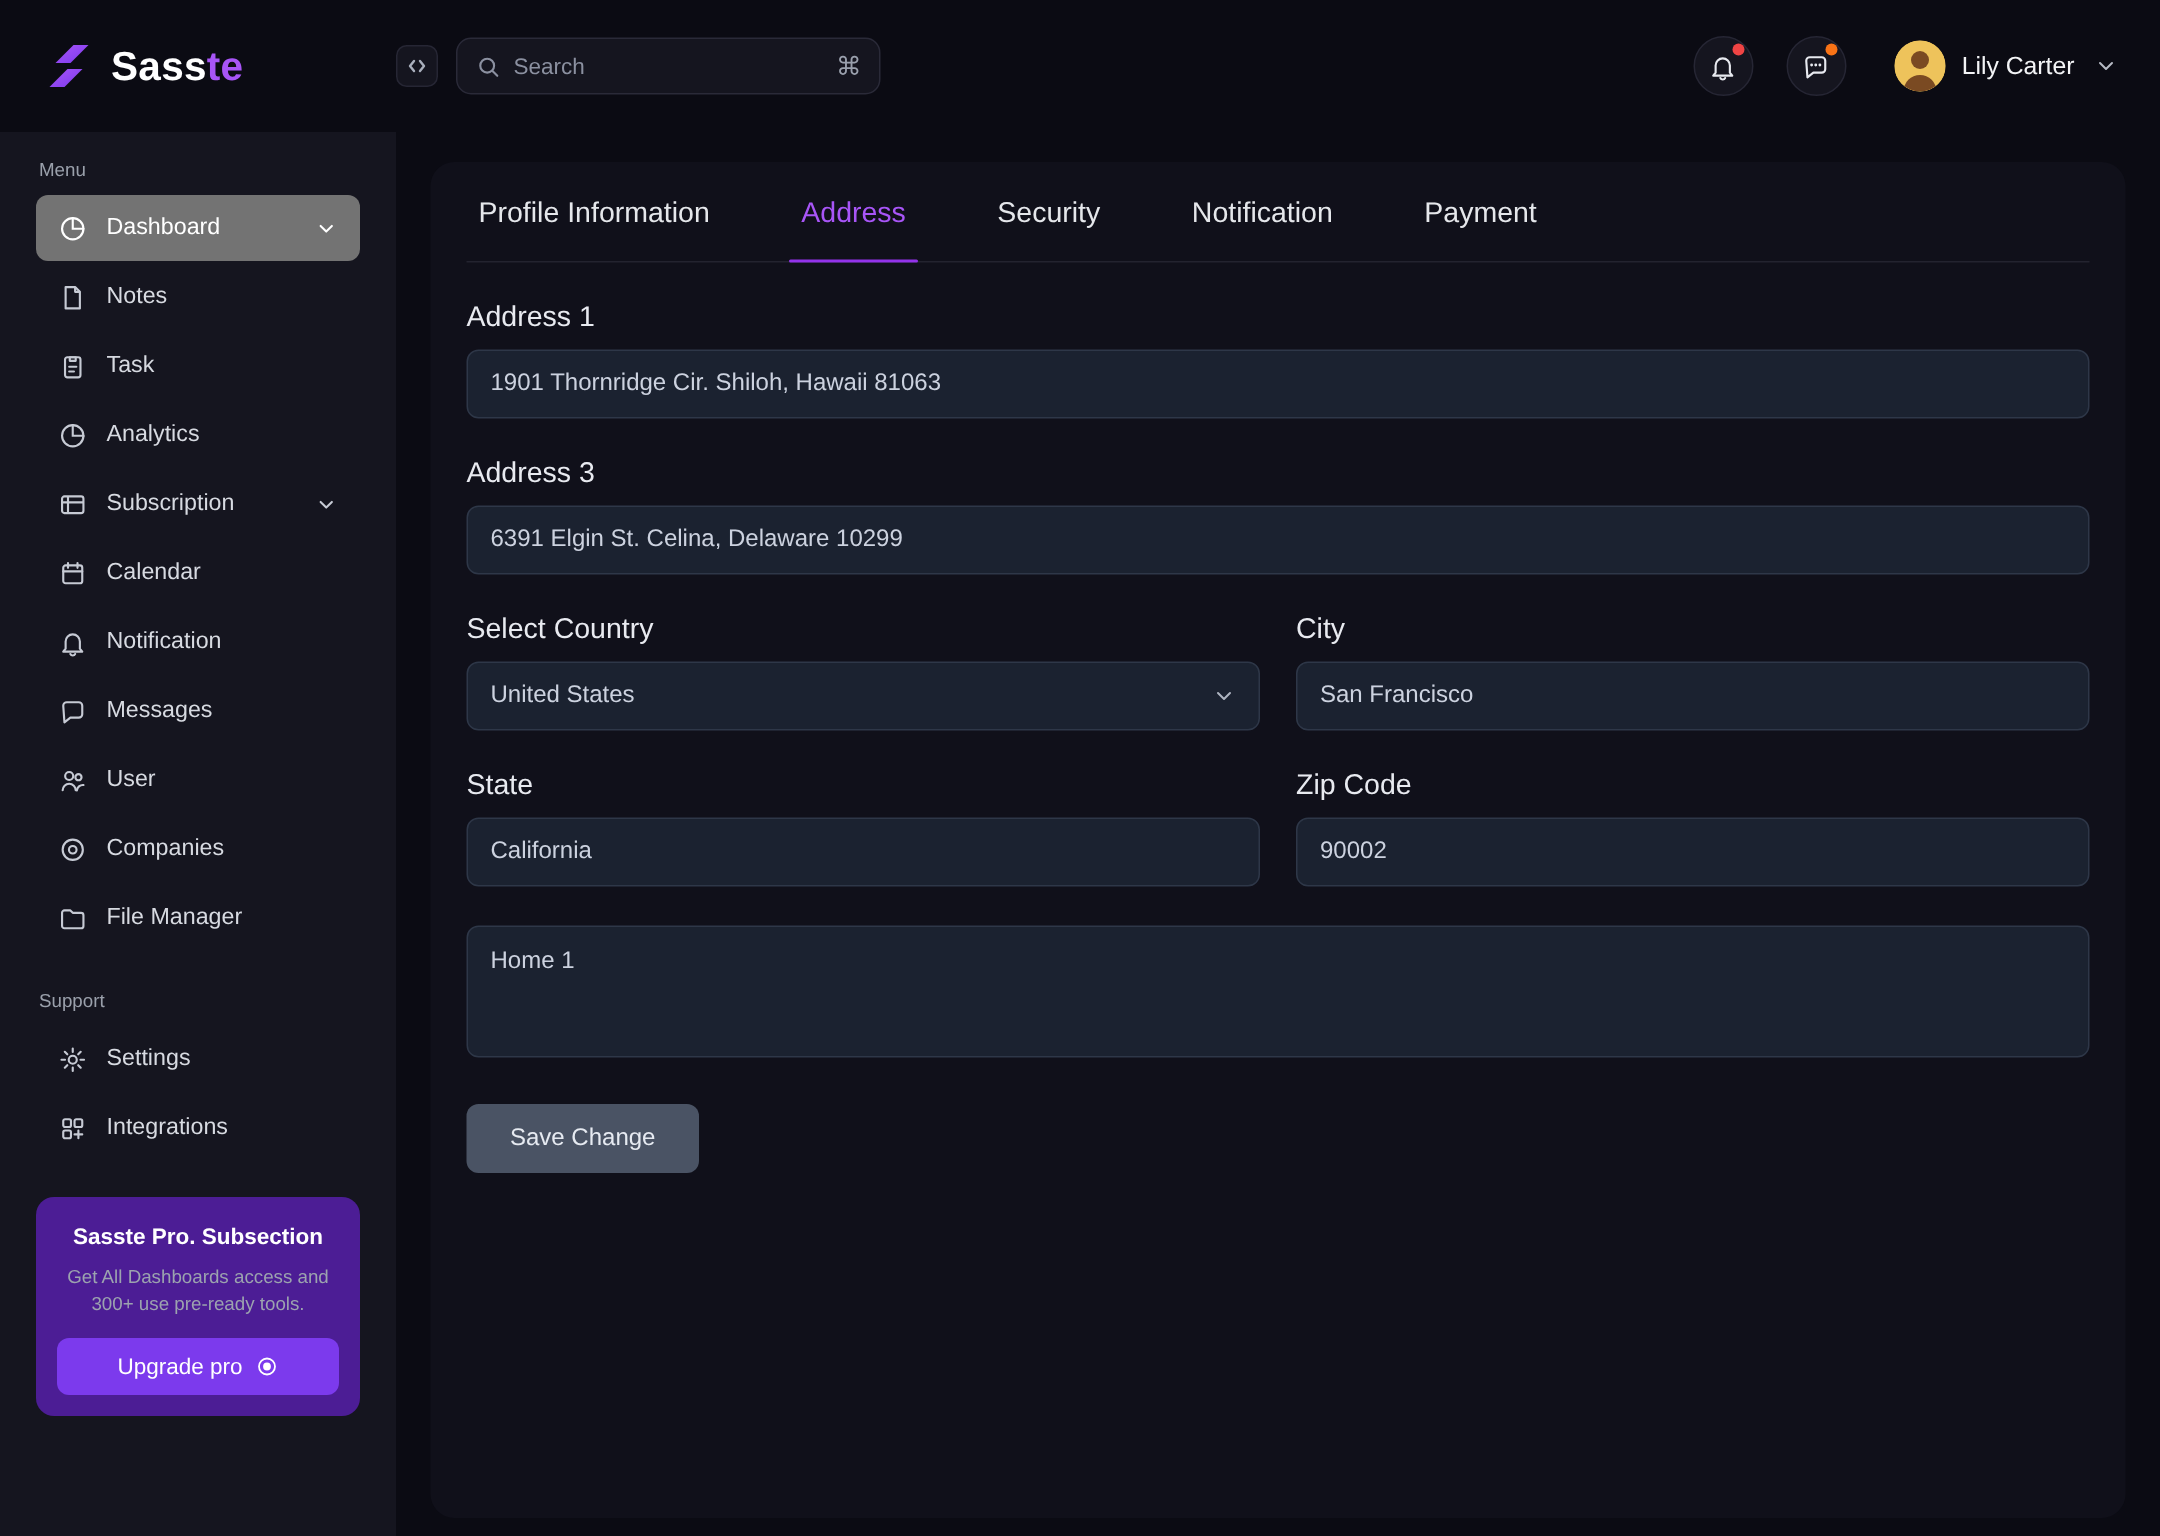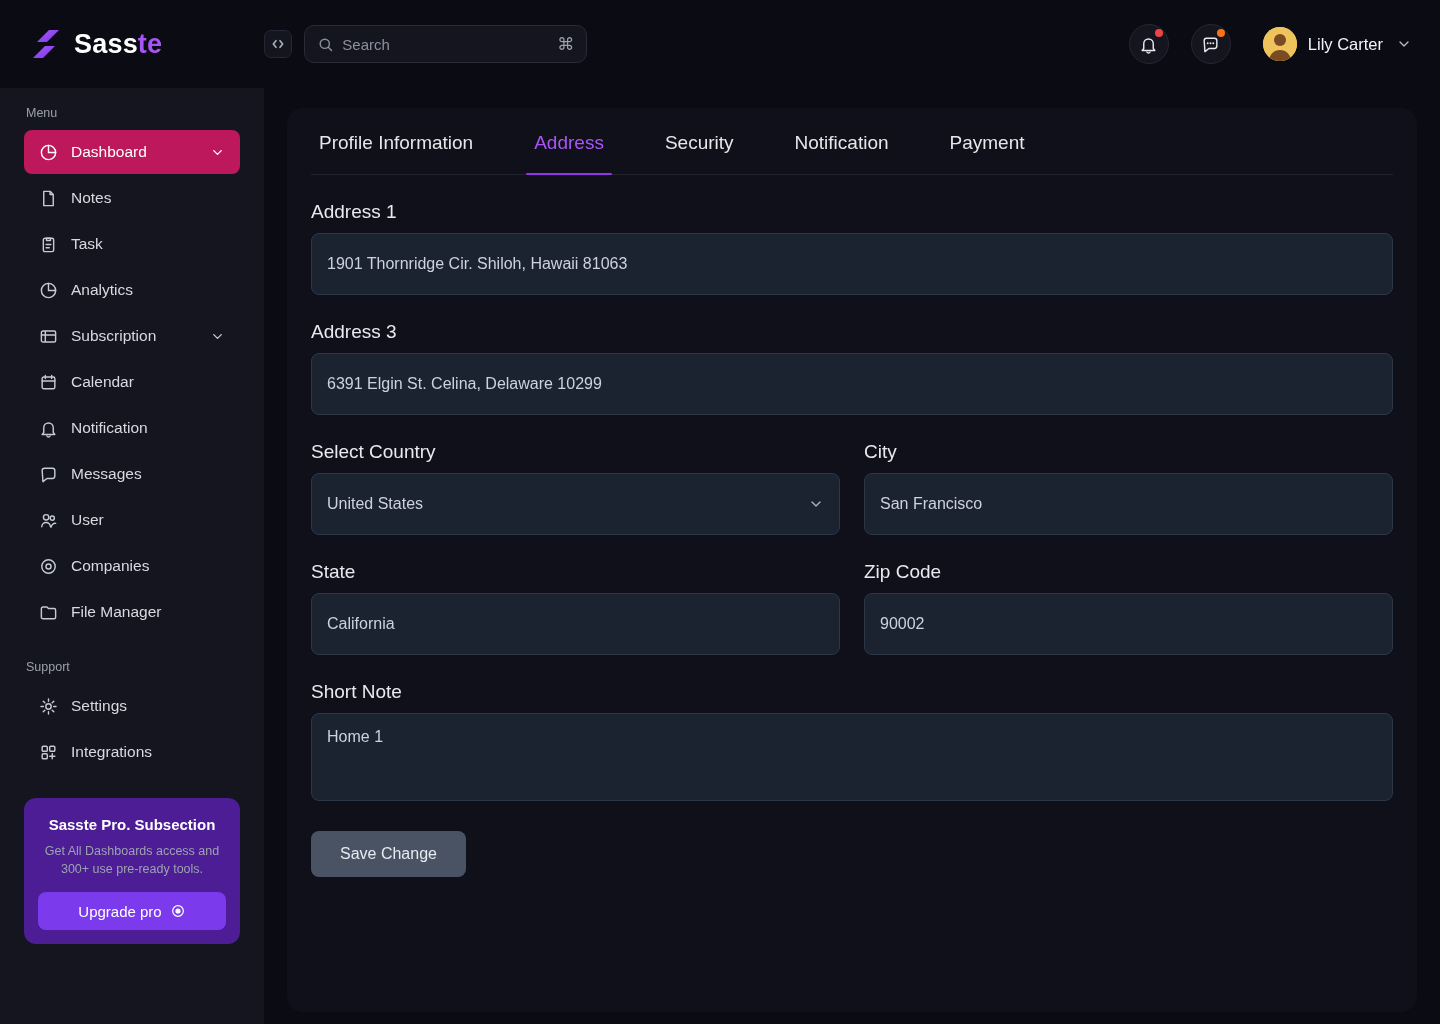--- a/index.html
+++ b/index.html
@@ -35,39 +35,39 @@
   
   .body-row { flex:1; display:flex; min-height:0; }
 
   
   .sidebar { width:264px; flex:0 0 264px; background:#15151f; padding-top:18px; overflow:hidden; position:relative; }
   .section-label { font-size:12.5px; color:#9aa0ab; margin:0 0 10px 26px; }
   .section-label.support { margin-top:26px; }
   .side-item { display:flex; align-items:center; gap:13px; height:44px; margin:2px 24px; padding:0 15px; border-radius:8px; color:#d7dae1; font-size:15.5px; cursor:pointer; }
   .side-item .icon { color:#c6cad4; flex:0 0 auto; }
   .side-item .chev { margin-left:auto; color:#c6cad4; }
-  .side-item.active { background:#be185d; color:#ffffff; }
+  .side-item.active { background:#737373; color:#ffffff; }
   .side-item.active .icon, .side-item.active .chev { color:#ffffff; }
   .promo { margin:24px 24px 0; background:#4c1d95; border-radius:12px; padding:18px 14px 14px; text-align:center; }
   .promo-title { font-size:15px; font-weight:700; color:#ffffff; }
   .promo-desc { font-size:12.5px; line-height:1.45; color:#9ca3af; margin-top:9px; }
   .promo-btn { margin-top:14px; width:100%; height:38px; background:#7c3aed; color:#ffffff; border-radius:8px; font-size:15px; display:flex; align-items:center; justify-content:center; gap:8px; }
 
   
   .main { flex:1; min-width:0; padding:20px 23px 12px; }
   .card { background:#10101a; border-radius:16px; height:100%; padding:0 24px 24px; }
   .tabs { display:flex; gap:61px; border-bottom:1px solid #23232f; padding-left:8px; }
   .tab { font-size:19px; font-weight:500; color:#e5e7eb; padding:24px 0 20px; position:relative; }
   .tab.active { color:#a855f7; }
   .tab.active::after { content:""; position:absolute; left:-8px; right:-8px; bottom:-1px; height:2px; background:#9333ea; border-radius:2px; }
 
   .form { padding-top:26px; }
   .field { margin-bottom:26px; }
   .field label { display:block; font-size:19px; color:#e8eaf0; margin-bottom:10px; }
-  .control { width:100%; height:62px; background:#1b2230; border:1px solid #2e3748; border-radius:8px; padding:0 15px; font-size:16px; color:#ccd2df; outline:none; font-family:inherit; }
+  .control { width:100%; height:46px; background:#1b2230; border:1px solid #2e3748; border-radius:8px; padding:0 15px; font-size:16px; color:#ccd2df; outline:none; font-family:inherit; }
   textarea.control { height:88px; padding:12px 15px; resize:none; line-height:1.4; }
   .select { display:flex; align-items:center; justify-content:space-between; cursor:pointer; }
   .select .chev { color:#aeb4c0; }
   .grid2 { display:grid; grid-template-columns:1fr 1fr; column-gap:24px; }
   .save-btn { height:46px; padding:0 29px; background:#4a5364; color:#e6eaf1; border-radius:8px; font-size:16px; }
 </style>
 </head>
 <body>
 
 <header class="topbar">
@@ -347,21 +347,20 @@
             <label>State</label>
             <input class="control" value="California" style="">
           </div>
           <div class="field">
             <label>Zip Code</label>
             <input class="control" value="90002" style="">
           </div>
         </div>
 
         <div class="field">
-          <label>Short Note</label>
           <textarea class="control" style="">Home 1</textarea>
         </div>
 
         <button class="save-btn">Save Change</button>
       </div>
     </div>
   </main>
 </div>
 
 </body></html>

